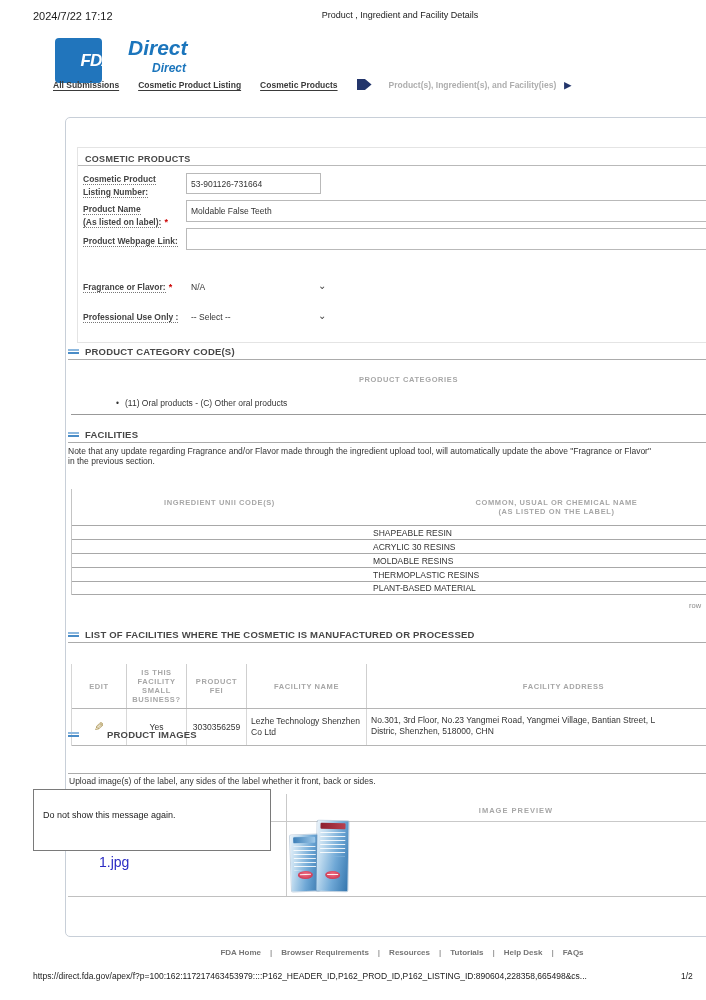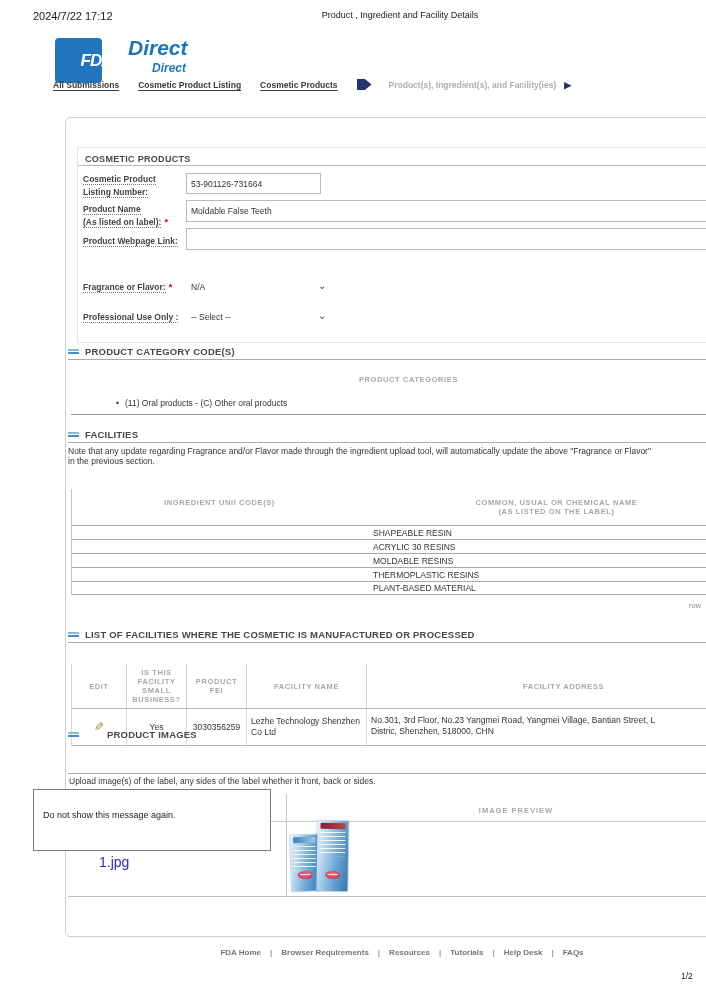--- a/index.html
+++ b/index.html
@@ -300,14 +300,15 @@
     <span class="sep">|</span>
     <a>Resources</a>
     <span class="sep">|</span>
     <a>Tutorials</a>
     <span class="sep">|</span>
     <a>Help Desk</a>
     <span class="sep">|</span>
     <a>FAQs</a>
   </div>
 
+  <div class="print-url">https://direct.fda.gov/apex/f?p=100:162:117217463453979::::P162_HEADER_ID,P162_PROD_ID,P162_LISTING_ID:890604,228358,665498&amp;cs...</div>
   <div class="print-page-num">1/2</div>
 </div>
 
 </body></html>

